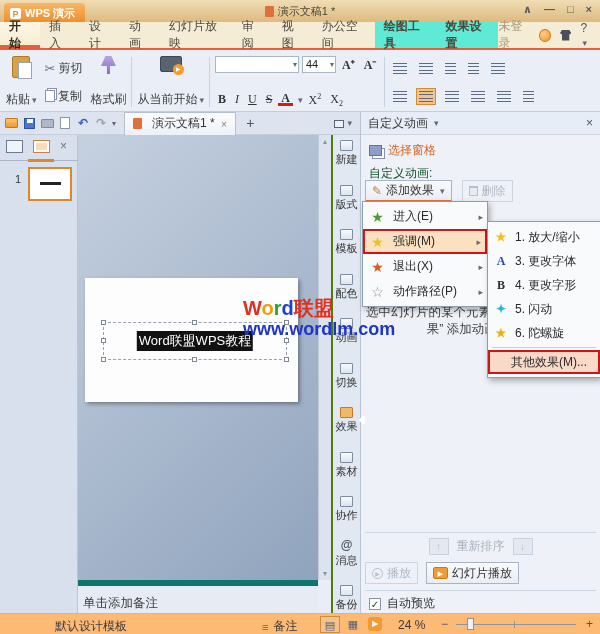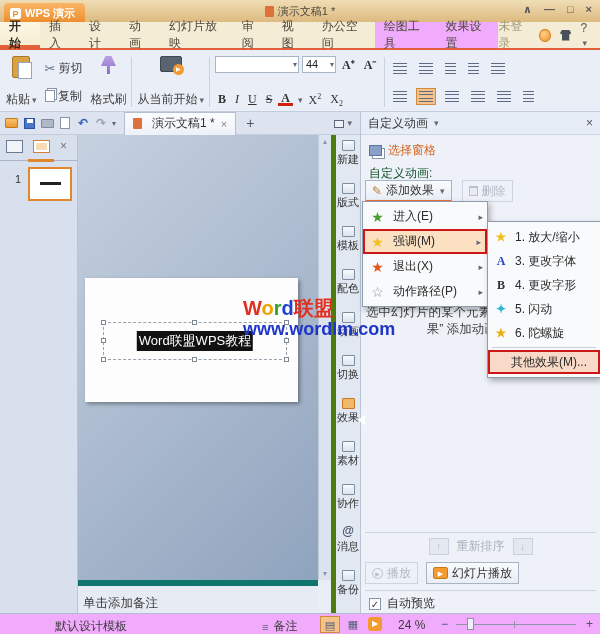--- a/index.html
+++ b/index.html
@@ -12,21 +12,21 @@
 .wps-logo { width:11px; height:11px; background:#fff; color:#ee8e2e; border-radius:2px; font-size:9px; font-weight:bold; display:flex; align-items:center; justify-content:center; }
 .doc-title { position:absolute; left:0; right:0; top:4px; text-align:center; font-size:11px; color:#4a4438; }
 .doc-ico { display:inline-block; width:9px; height:11px; background:#e0703a; border-radius:1px; margin-right:4px; vertical-align:-2px; }
 .win-controls { position:absolute; right:8px; top:3px; display:flex; gap:12px; color:#5a5a5a; font-size:11px; font-weight:bold; }
 .win-controls span { cursor:default; }
 
 
 .menubar { position:absolute; top:22px; left:0; right:0; height:28px; background:#f5ecd6; border-bottom:2px solid #e2603a; display:flex; align-items:stretch; }
 .mtab { padding:0 9px; display:flex; align-items:center; color:#4c483c; }
 .mtab.active { background:linear-gradient(#fdf7e6,#f7ebcd); box-shadow:inset 0 -3px 0 #e2603a; color:#2f2c24; font-weight:bold; }
-.mtab.hl { background:#f0abfc; }
+.mtab.hl { background:#5eead4;font-weight:bold; }
 .menubar-right { margin-left:auto; display:flex; align-items:center; gap:9px; padding-right:8px; }
 .login { color:#a59a7e; }
 .cloud-ico { width:13px; height:13px; border-radius:50%; background:radial-gradient(circle at 35% 35%,#ffd08a,#ef9227); border:1px solid #d07a18; }
 .skin-ico { width:13px; height:11px; background:#4a5058; clip-path:polygon(20% 0,80% 0,100% 35%,82% 45%,82% 100%,18% 100%,18% 45%,0 35%); }
 .help { color:#555; }
 
 
 .ribbon { position:absolute; top:52px; left:0; right:0; height:60px; background:#eaeff7; border-bottom:1px solid #c3cedd; display:flex; padding:3px 2px 2px 4px; }
 .rsep { width:1px; background:#c9d3e0; margin:2px 3px; }
 .rgroup { display:flex; }
@@ -104,21 +104,21 @@
 .wm1 { font-size:20px; font-weight:bold; letter-spacing:0; }
 .wm2 { font-size:18px; font-weight:bold; margin-top:2px; }
 
 .notes-zone { position:absolute; left:78px; width:240px; bottom:0; height:33px; background:#e6ebf4; border-top:6px solid #0f766e; }
 .notes-text { position:absolute; left:5px; top:9px; font-size:12.5px; color:#3b3b3b; }
 
 .vscroll { position:absolute; left:318px; top:0; width:13px; bottom:33px; background:#dce3ee; border-left:1px solid #c0cad8; }
 .vs-up { position:absolute; top:2px; left:0; right:0; text-align:center; color:#8894a6; font-size:8px; }
 .vs-down { position:absolute; bottom:2px; left:0; right:0; text-align:center; color:#8894a6; font-size:8px; }
 
-.vtabs { position:absolute; left:331px; top:0; width:29px; bottom:0; background:#e2e8f2; border-left:5px solid #4d7c0f; display:flex; flex-direction:column; }
+.vtabs { position:absolute; left:331px; top:0; width:29px; bottom:0; background:#e2e8f2; border-left:2px solid #4d7c0f; display:flex; flex-direction:column;gap:12px; }
 .vtab { height:43px; display:flex; flex-direction:column; align-items:center; padding-top:5px; gap:3px; }
 .vicon { width:13px; height:11px; border:1px solid #7e8ca0; background:linear-gradient(#f8fafc,#dde4ee); border-radius:1px; font-size:9px; line-height:9px; text-align:center; color:#556; }
 .vicon.hl { background:#f0b96a; border-color:#c87828; }
 .vicon.atsign { border:none; background:none; font-size:12px; font-weight:bold; color:#4a5568; }
 .vlabel { font-size:11px; color:#333; width:24px; text-align:center; line-height:11px; }
 .collapse-arrow { position:absolute; left:353px; top:280px; width:0; height:0; border:5px solid transparent; border-right:7px solid #fff; z-index:8; }
 
 
 .anim-panel { position:absolute; left:360px; top:112px; width:240px; bottom:21px; background:#eef2f8; border-left:1px solid #b9c4d4; }
 .ap-header { height:23px; background:#e7edf6; border-bottom:1px solid #ccd5e2; display:flex; align-items:center; padding:0 7px; gap:4px; color:#3a3a3a; }
@@ -148,21 +148,21 @@
 .em-icon { width:15px; text-align:center; font-size:14px; }
 .em-arrow { margin-left:auto; color:#667; font-size:9px; }
 .em-item.annotated { border:2px solid #cf1616; background:#fbe0c2; height:25px; padding-left:5px; }
 .sub-menu { position:absolute; left:487px; top:221px; width:113px; background:#f9fafc; border:1px solid #8e9cb0; border-right:none; box-shadow:2px 3px 6px rgba(0,0,0,.3); z-index:51; padding:3px 0; }
 .sm-item { height:24px; display:flex; align-items:center; gap:7px; padding:0 2px 0 6px; color:#2a2a2a; }
 .sm-icon { width:14px; text-align:center; font-size:12px; font-weight:bold; font-family:"Liberation Serif",serif; }
 .sm-sep { border-top:1px solid #c8d0da; margin:2px 4px; }
 .sm-more { height:24px; border:2px solid #cf1616; background:#f9d9c7; display:flex; align-items:center; padding-left:21px; color:#2a2a2a; }
 
 
-.statusbar { position:absolute; bottom:0; left:0; right:0; height:21px; background:#f0abfc; border-top:1px solid #b2bed0; color:#3c3c3c; }
+.statusbar { position:absolute; bottom:0; left:0; right:0; height:21px; background:#fdba74; border-top:1px solid #b2bed0; color:#3c3c3c; }
 .sb-template { position:absolute; left:55px; top:4px; }
 .sb-notes { position:absolute; left:262px; top:4px; display:flex; align-items:center; gap:5px; }
 .sb-lines { color:#5a6678; font-size:11px; }
 .sb-view { position:absolute; top:2px; width:20px; height:17px; text-align:center; line-height:16px; font-size:11px; color:#55617a; }
 .sb-v1 { left:320px; background:#f5c289; border:1px solid #cf8c3c; }
 .sb-v2 { left:343px; }
 .sb-play { position:absolute; left:368px; top:3px; width:14px; height:14px; background:#f39b30; border-radius:3px; color:#fff; font-size:8px; line-height:14px; text-align:center; }
 .sb-zoom { position:absolute; left:398px; top:4px; }
 .sb-minus { position:absolute; left:441px; top:3px; color:#4a5568; }
 .sb-track { position:absolute; left:456px; top:10px; width:120px; border-top:1px solid #8a96a8; }

